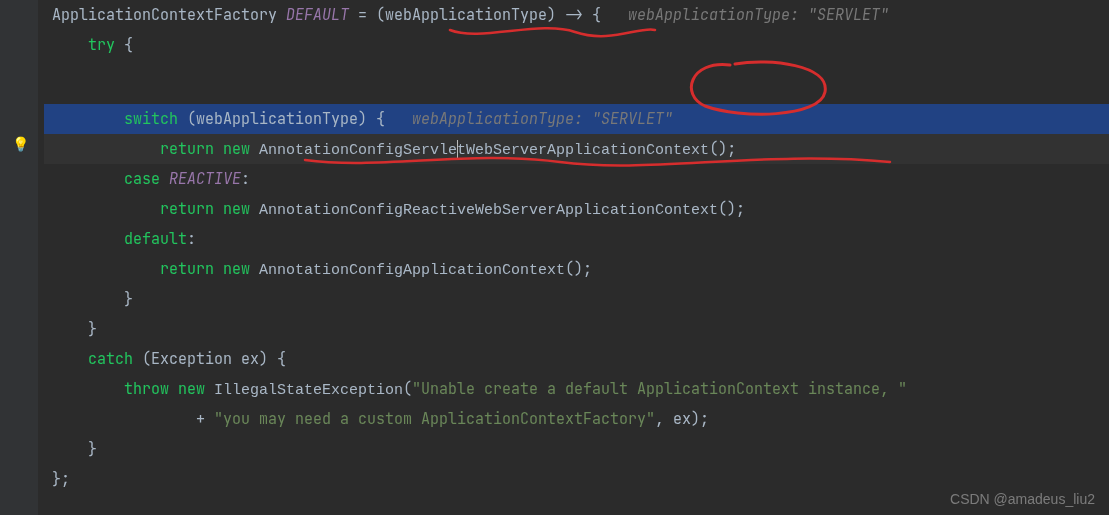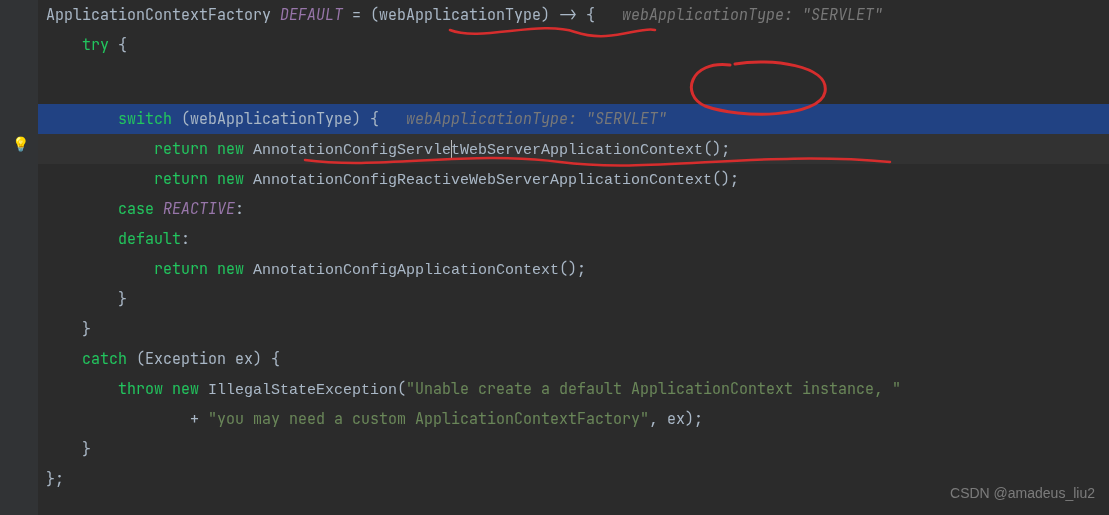--- a/index.html
+++ b/index.html
@@ -20,21 +20,21 @@
     position: absolute; left: 0; top: 0; bottom: 0;
     width: 38px;
     background: #313335;
   }
   .bulb {
     position: absolute;
     left: 12px;
     color: #f0a020;
     font-size: 14px;
   }
-  .lines { position: absolute; left: 38px; top: 0; right: 0; }
+  .lines { position: absolute; left: 44px; top: 0; right: 0; }
   .line {
     height: 30px; line-height: 30px;
     white-space: pre;
     color: #a9b7c6;
     padding-left: 8px;
     position: relative;
   }
   .line.sel { background: #214283; margin-top: 44px; }
   .line.hl  { background: #323232; }
   .kw    { color: #22c55e; }
@@ -46,21 +46,21 @@
   .hint  { color: #787878; font-style: italic; }
   .pun   { color: #a9b7c6; }
 
   .annot-layer {
     position: absolute; left: 0; top: 0;
     width: 1109px; height: 515px;
     pointer-events: none;
   }
   .watermark {
     position: absolute;
-    right: 14px; bottom: 14px;
+    right: 14px; bottom: 8px;
     color: #b0b0b0; opacity: 0.6;
     font-family: sans-serif;
     font-size: 14px;
   }
   .caret {
     display:inline-block; width:1px; height:18px;
     background:#bbb; vertical-align:middle;
     margin:0 -1px 2px 0;
   }
 </style>
@@ -76,23 +76,23 @@
 
     <div class="line"><span class="type">ApplicationContextFactory </span><span class="const">DEFAULT</span><span class="pun"> = (</span><span class="ident">webApplicationType</span><span class="pun">) -&gt; {</span>   <span class="hint">webApplicationType: "SERVLET"</span></div>
 
     <div class="line">    <span class="kw">try</span><span class="pun"> {</span></div>
 
     <div class="line sel">        <span class="kw">switch</span><span class="pun"> (webApplicationType) {</span>   <span class="hint">webApplicationType: "SERVLET"</span></div>
 
 
     <div class="line hl">            <span class="kw">return new </span><span class="call">AnnotationConfigServle</span><span class="caret"></span><span class="call">tWebServerApplicationContext</span><span class="pun">();</span></div>
 
+    <div class="line">        <span class="kw">case </span><span class="const">REACTIVE</span><span class="pun">:</span></div>
+
     <div class="line">            <span class="kw">return new </span><span class="call">AnnotationConfigReactiveWebServerApplicationContext</span><span class="pun">();</span></div>
-
-    <div class="line">        <span class="kw">case </span><span class="const">REACTIVE</span><span class="pun">:</span></div>
 
     <div class="line">        <span class="kw">default</span><span class="pun">:</span></div>
 
     <div class="line">            <span class="kw">return new </span><span class="call">AnnotationConfigApplicationContext</span><span class="pun">();</span></div>
 
     <div class="line">        <span class="pun">}</span></div>
 
     <div class="line">    <span class="pun">}</span></div>
 
     <div class="line">    <span class="kw">catch</span><span class="pun"> (Exception ex) {</span></div>

